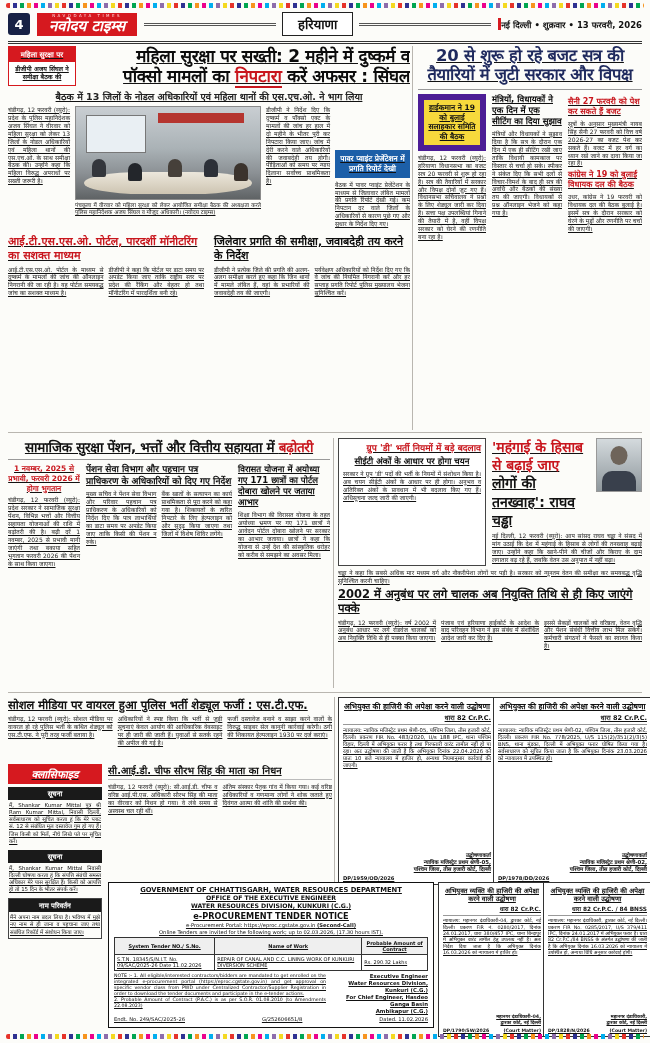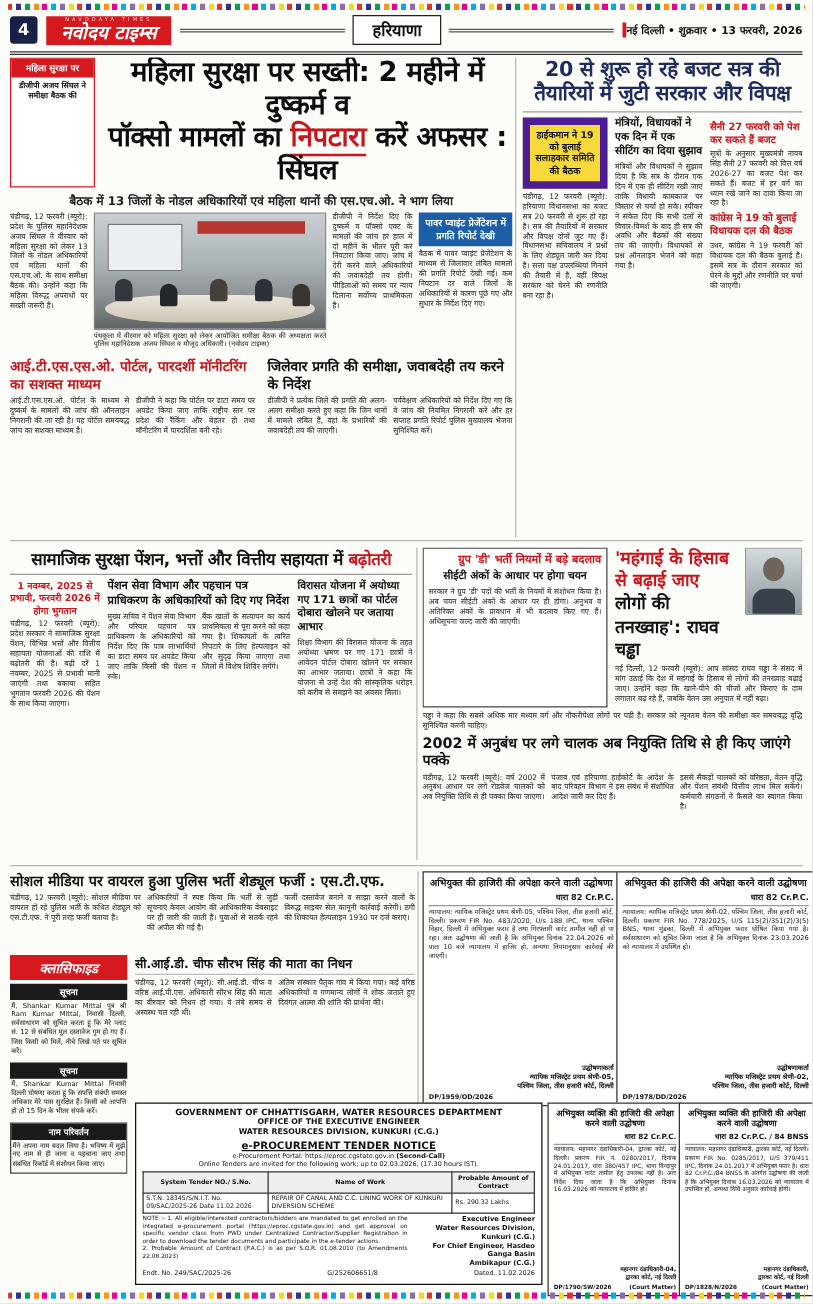--- a/index.html
+++ b/index.html
@@ -9,21 +9,21 @@
   .dots{position:absolute;left:6px;right:6px;height:5px;border-radius:2px;
     background:repeating-linear-gradient(90deg,
       #e6332a 0 4px, transparent 4px 7px,
       #2e3192 7px 11px, transparent 11px 14px,
       #00a651 14px 18px, transparent 18px 21px,
       #f7941d 21px 25px, transparent 25px 28px,
       #ec008c 28px 32px, transparent 32px 35px,
       #00aeef 35px 39px, transparent 39px 42px,
       #8d6cab 42px 46px, transparent 46px 49px,
       #f4d91f 49px 53px, transparent 53px 56px);}
-  .block{position:absolute;overflow:hidden;}
+  .block{position:absolute;overflow:hidden;text-decoration:underline;}
   .vrule{position:absolute;border-left:1px solid #b9b6b0;}
   .hrule{position:absolute;border-top:1px solid #b9b6b0;}
 
   
   .masthead{position:absolute;left:8px;right:8px;top:10px;height:28px;display:flex;align-items:center;gap:7px;}
   .pageno{width:22px;height:22px;background:#172145;color:#fff;font-weight:bold;font-size:13px;
           display:flex;align-items:center;justify-content:center;border-radius:3px;flex:0 0 auto;}
   .brand{background:#d6191f;color:#fff;text-align:center;padding:1px 12px 2px;flex:0 0 auto;line-height:1;}
   .brand .sm{font-size:4px;letter-spacing:2.5px;display:block;margin-bottom:1px;color:#ffd9d9;}
   .brand .bg{font-size:15px;font-weight:bold;font-style:italic;display:block;}
@@ -36,25 +36,25 @@
 
   
   .bt{font-size:6px;line-height:1.32;text-align:justify;color:#1c1c1c;}
   .caption{font-size:5.6px;line-height:1.25;color:#222;text-align:justify;margin-top:2px;}
   .red{color:#c8161d;}
 
   
   .kicker{width:66px;border:1px solid #d6191f;flex:0 0 auto;background:#fff;}
   .kicker .kt{background:#d6191f;color:#fff;font-size:7px;font-weight:bold;text-align:center;padding:3px 2px;}
   .kicker .kb{font-size:6.3px;font-weight:bold;text-align:center;padding:3px 2px;line-height:1.25;}
-  .lead-h{font-size:22px;line-height:1.18;font-weight:bold;text-align:center;margin:0;color:#0c0c0c;letter-spacing:-0.3px;}
+  .lead-h{font-size:17px;line-height:1.18;font-weight:bold;text-align:right;margin:0;color:#0c0c0c;letter-spacing:-0.3px;}
   .hl-red{color:#c8161d;border-bottom:2px solid #c8161d;}
   .lead-sub{font-size:9.5px;font-weight:bold;text-align:center;margin:4px 0 3px;color:#222;}
   .bluebox{background:#1c5fa8;color:#fff;font-size:7.5px;font-weight:bold;text-align:center;
-           padding:4px 3px;line-height:1.3;margin-bottom:3px;}
+           padding:4px 3px;line-height:1.3;margin-bottom:3px;margin-top:44px;}
   .subh-b{font-size:11px;font-weight:bold;line-height:1.25;margin:2px 0 3px;color:#0c0c0c;}
   .subh-r{font-size:11px;font-weight:bold;line-height:1.25;margin:2px 0 3px;color:#c8161d;}
 
   
   .photo{height:92px;position:relative;border:0.5px solid #8b8b8b;overflow:hidden;
          background:linear-gradient(180deg,#c9ced2 0%,#aab2b6 45%,#8b9094 72%,#5f6365 100%);}
   .ph-screen{position:absolute;left:10px;top:8px;width:58px;height:36px;background:#e9eff3;border:1px solid #777;}
   .ph-banner{position:absolute;right:16px;top:6px;width:86px;height:10px;background:#b5352f;}
   .ph-table{position:absolute;left:8px;right:8px;bottom:5px;height:22px;background:linear-gradient(#ece7dc,#cdc4b1);border-radius:45%/65%;}
   .ph-p{position:absolute;width:14px;height:18px;bottom:22px;background:#33363c;border-radius:7px 7px 2px 2px;}

